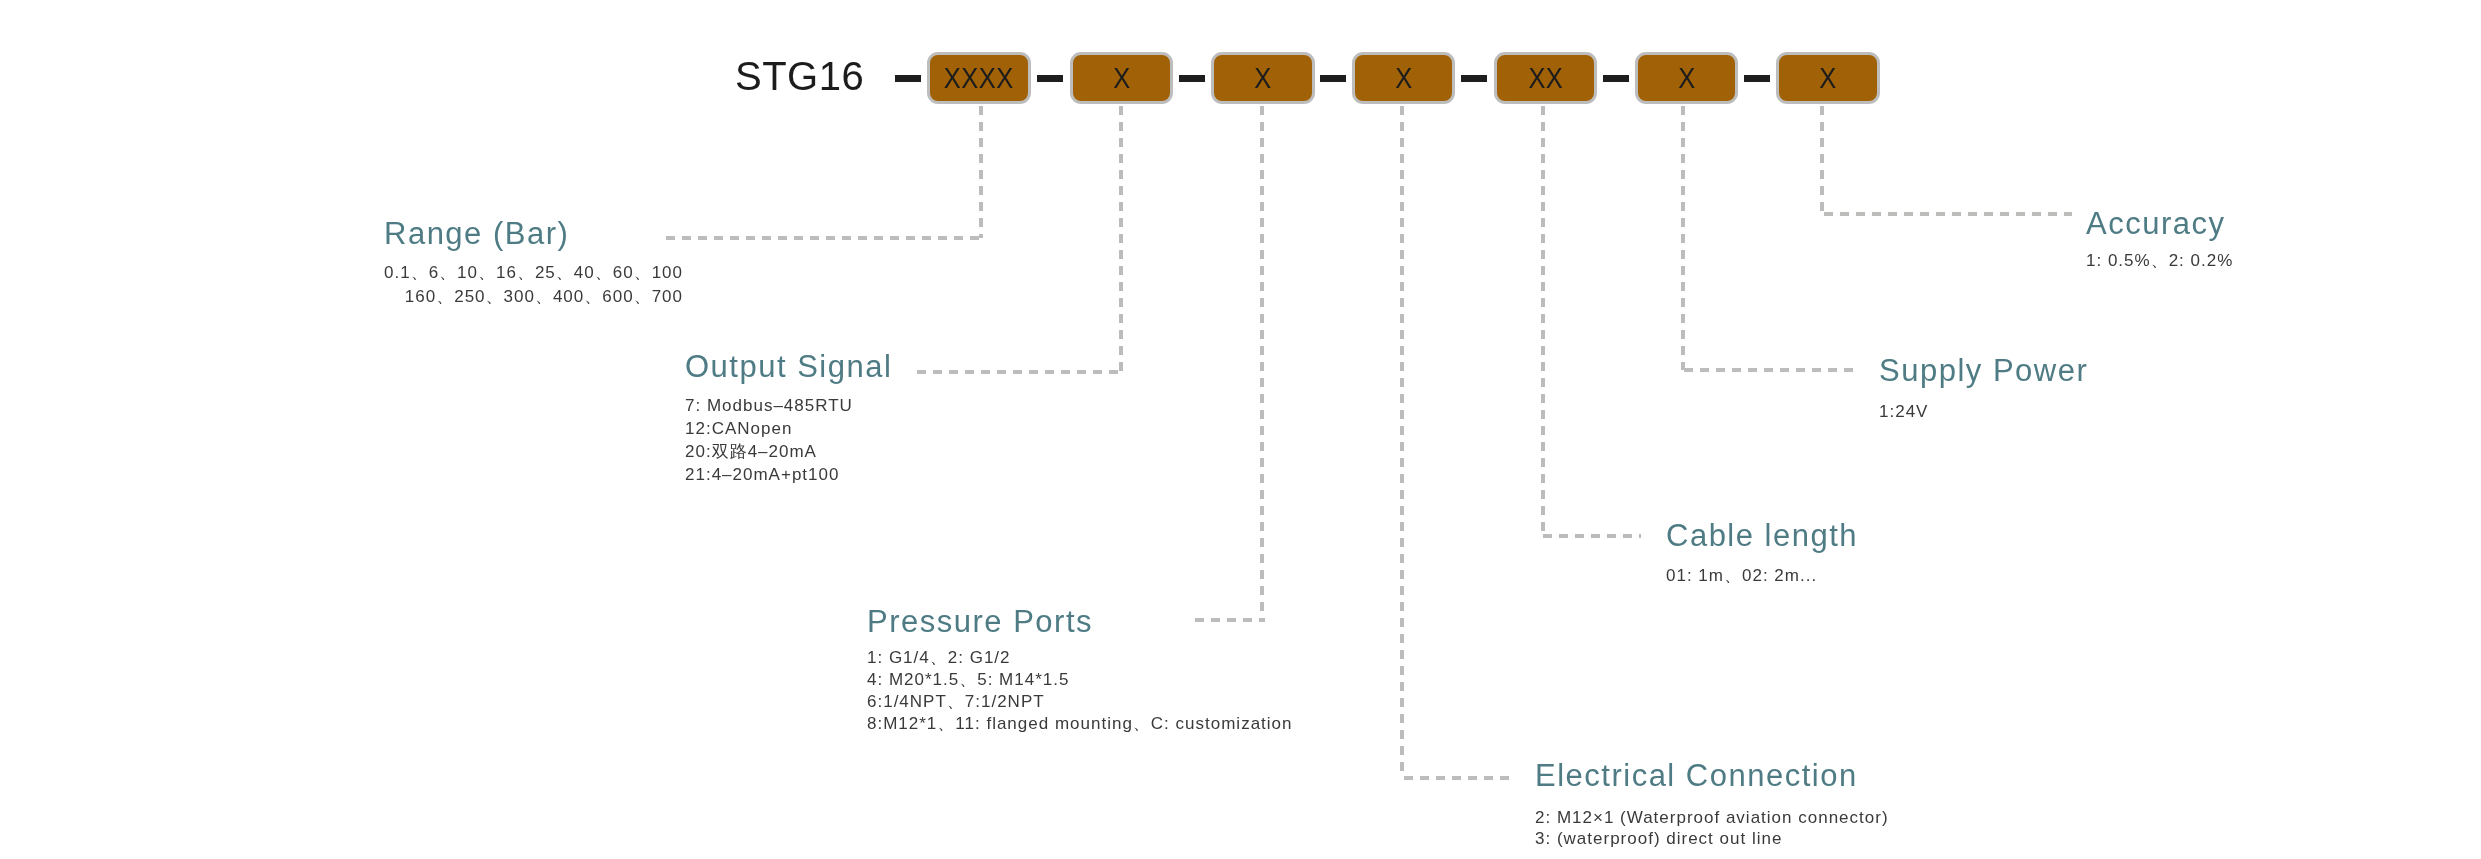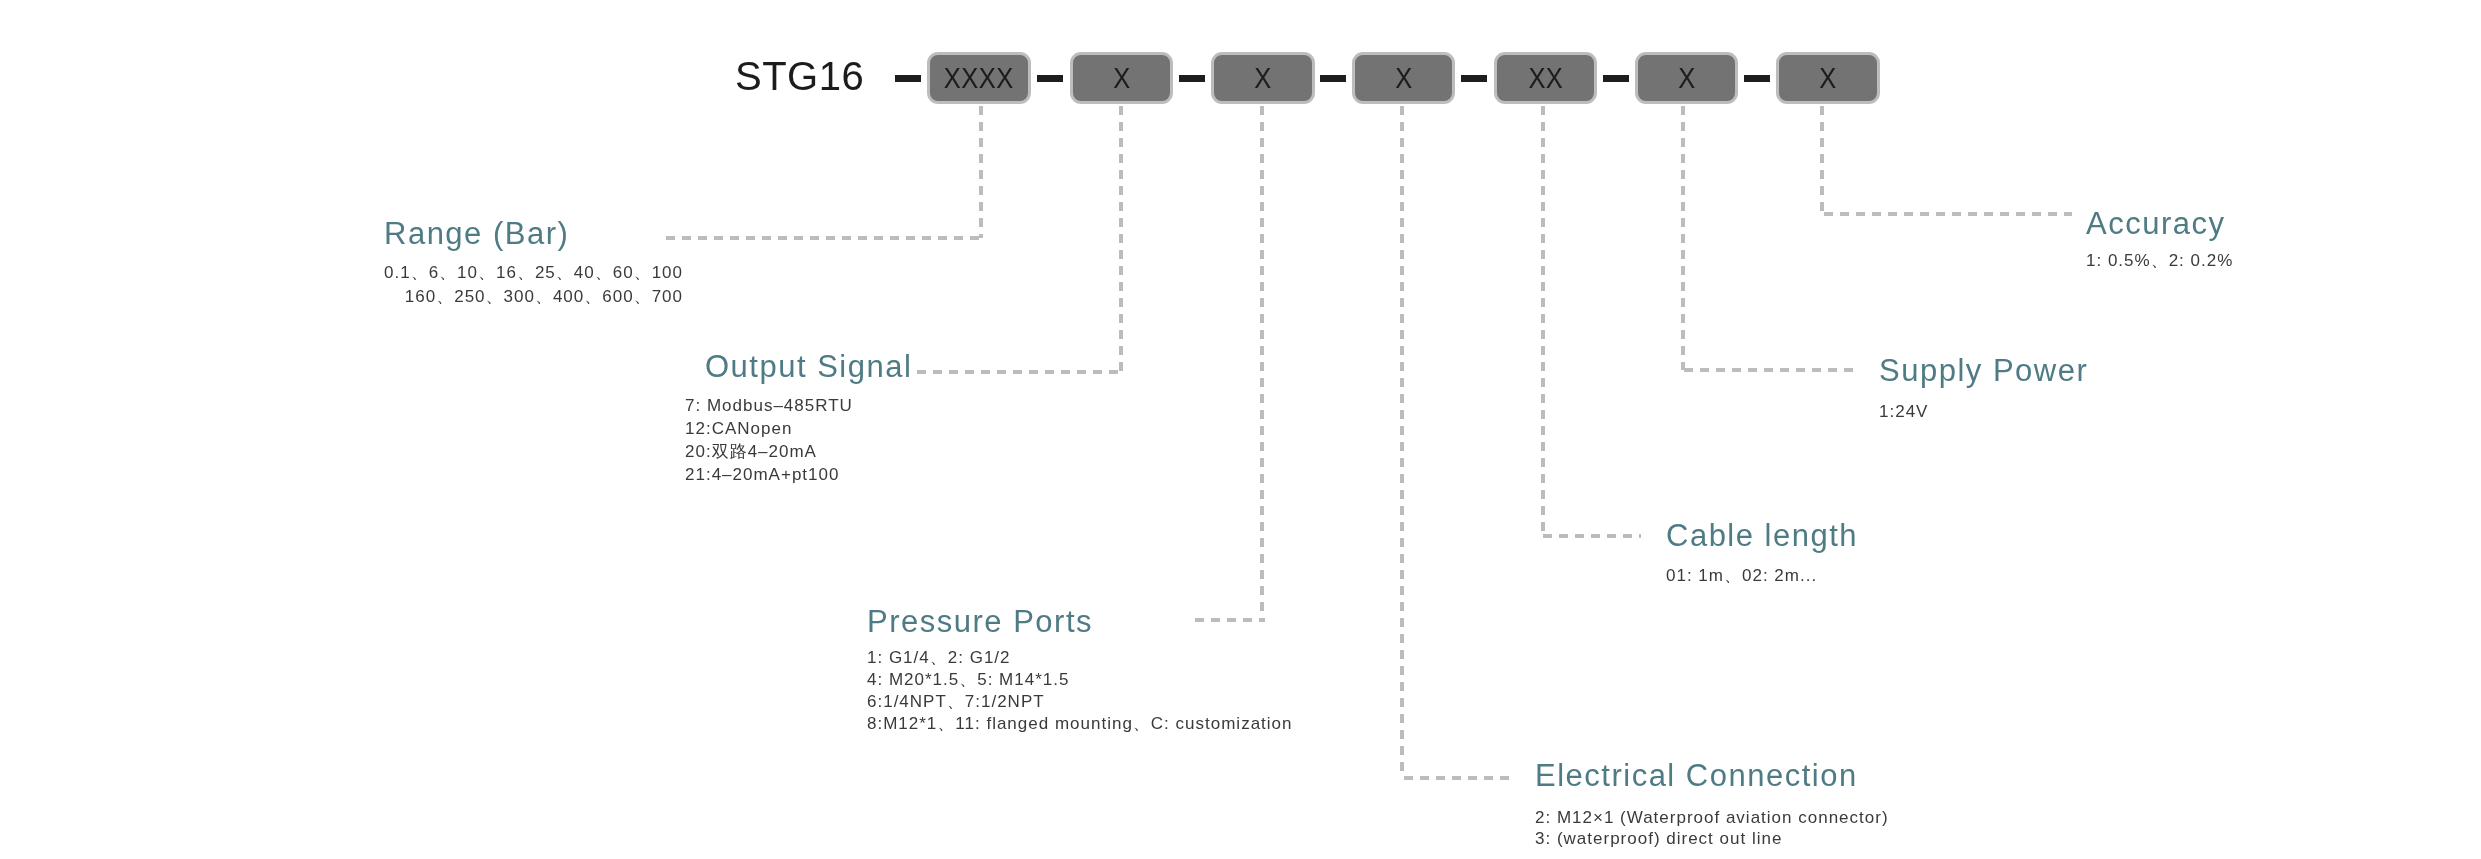--- a/index.html
+++ b/index.html
@@ -17,21 +17,21 @@
     color:#1c1c1c;
     letter-spacing:0.5px;
     line-height:52px;
     white-space:nowrap;
   }
   .code-box{
     position:absolute;
     height:46px;
     border:3px solid #bdbdbd;
     border-radius:11px;
-    background:#737373;
+    background:#a16207;
     display:flex;align-items:center;justify-content:center;
   }
   .code-box span{
     font-size:29px;
     color:#1c1c1c;
     letter-spacing:0.5px;
     transform:scaleX(0.88);
   }
   .code-sep{
     position:absolute;
@@ -129,21 +129,21 @@
 
   <div class="vline" style="left:1820px;top:106px;height:108px;"></div>
   <div class="hline" style="left:1824px;top:212px;width:248px;"></div>
 
   <div class="section-title" style="left:384px;top:218px;">Range (Bar)</div>
   <div class="section-body" style="left:384px;top:261px;line-height:24px;text-align:right;">
     <div>0.1、6、10、16、25、40、60、100</div>
     <div>160、250、300、400、600、700</div>
   </div>
 
-  <div class="section-title" style="left:685px;top:351px;margin-left:20px;">Output Signal</div>
+  <div class="section-title" style="left:685px;top:351px;">Output Signal</div>
   <div class="section-body" style="left:685px;top:394px;">
     <div>7: Modbus–485RTU</div>
     <div>12:CANopen</div>
     <div>20:双路4–20mA</div>
     <div>21:4–20mA+pt100</div>
   </div>
 
   <div class="section-title" style="left:867px;top:606px;">Pressure Ports</div>
   <div class="section-body" style="left:867px;top:647px;line-height:22px;">
     <div>1: G1/4、2: G1/2</div>

